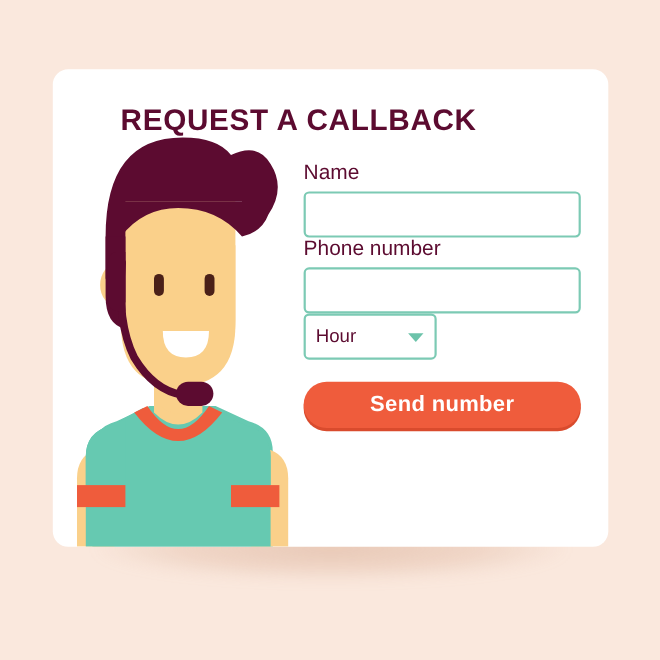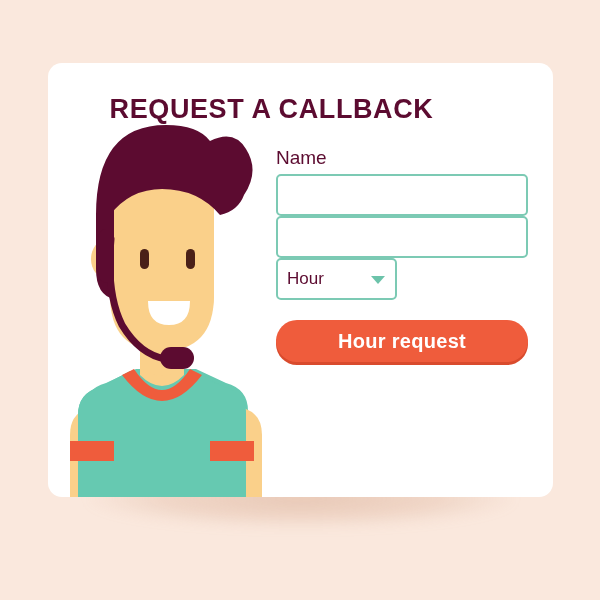--- a/index.html
+++ b/index.html
@@ -203,32 +203,33 @@
   </div>
 
   <div id="form-column">
 
     <div class="field-group">
       <div class="field-label">Name</div>
       <input class="text-input" type="text" value="" placeholder="" style="">
     </div>
 
     <div class="field-group">
+      <div class="field-label">Phone number</div>
       <input class="text-input" type="text" value="" placeholder="" style="">
     </div>
 
     <div class="field-group">
       <div id="time-selects">
 
         <div class="select-box">
           <span class="select-value">Hour</span>
           <span class="chevron-down"></span>
         </div>
 
 
       </div>
     </div>
 
-    <button id="send-request-button">Hour request</button>
+    <button id="send-request-button">Send number</button>
 
   </div>
 
 </div>
 
 </body></html>

